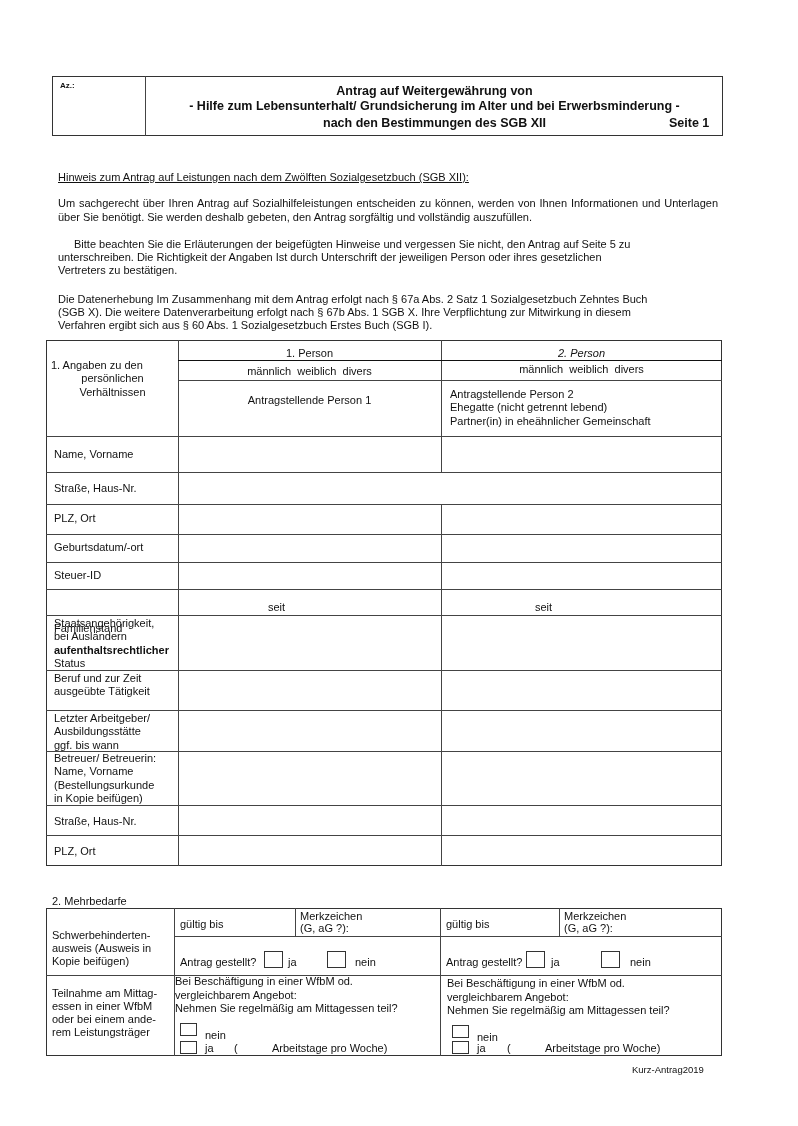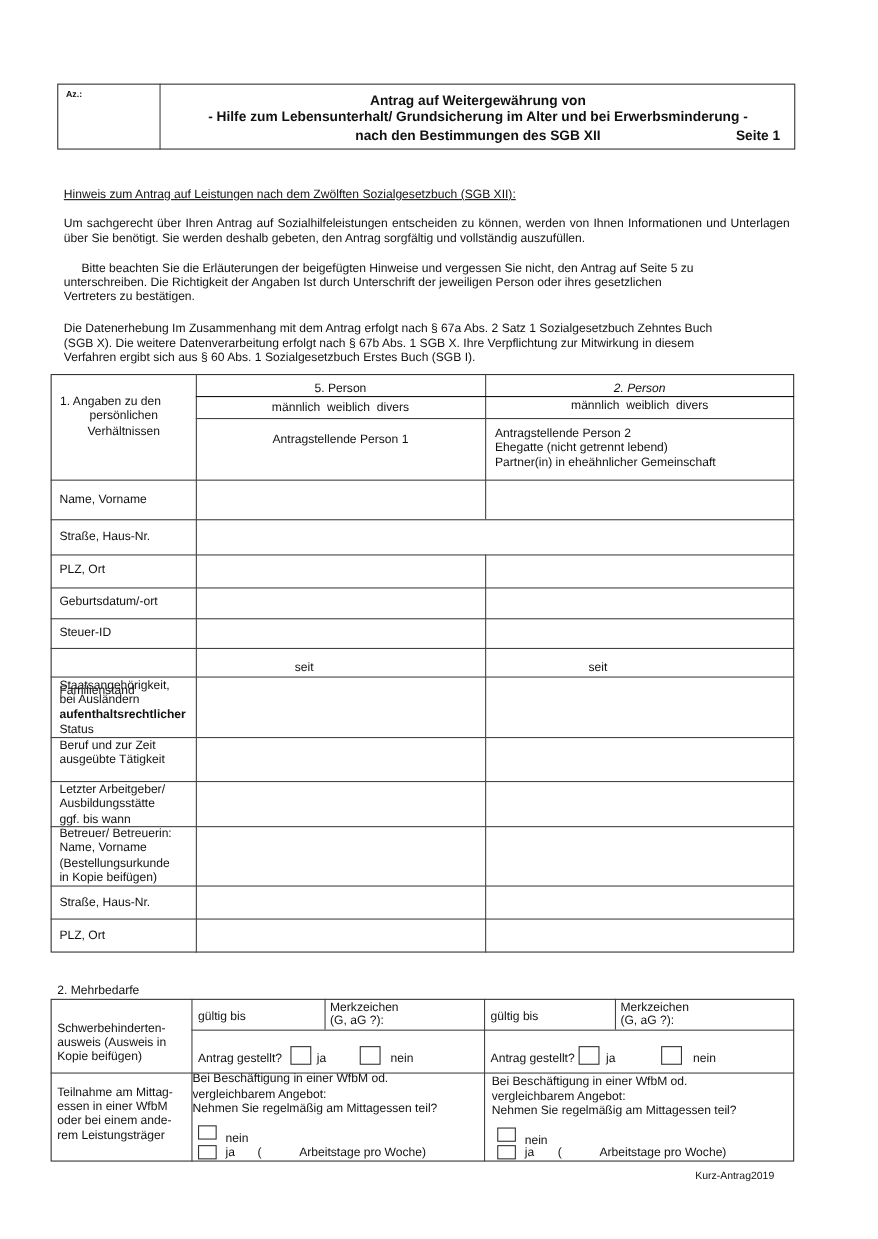--- a/index.html
+++ b/index.html
@@ -51,25 +51,25 @@
 <div class="hline" style="left:46px; top:534px; width:676px;"></div>
 <div class="hline" style="left:46px; top:562px; width:676px;"></div>
 <div class="hline" style="left:46px; top:589px; width:676px;"></div>
 <div class="hline" style="left:46px; top:615px; width:676px;"></div>
 <div class="hline" style="left:46px; top:670px; width:676px;"></div>
 <div class="hline" style="left:46px; top:710px; width:676px;"></div>
 <div class="hline" style="left:46px; top:751px; width:676px;"></div>
 <div class="hline" style="left:46px; top:805px; width:676px;"></div>
 <div class="hline" style="left:46px; top:835px; width:676px;"></div>
 
-<div class="t" style="left:35px; width:131px; text-align:center; top:359px;">1. Angaben zu den</div>
+<div class="t" style="left:51px; width:131px; top:359px;">1. Angaben zu den</div>
 <div class="t" style="left:47px; width:131px; text-align:center; top:372px;">persönlichen</div>
 <div class="t" style="left:47px; width:131px; text-align:center; top:386px;">Verhältnissen</div>
 
-<div class="t" style="left:178px; width:263px; text-align:center; top:347px;">5. Person</div>
+<div class="t" style="left:178px; width:263px; text-align:center; top:347px;">1. Person</div>
 <div class="t" style="left:441px; width:281px; text-align:center; top:347px;font-style:italic;">2. Person</div>
 <div class="t" style="left:178px; width:263px; text-align:center; top:365px; white-space:pre;">männlich  weiblich  divers</div>
 <div class="t" style="left:441px; width:281px; text-align:center; top:363px; white-space:pre;">männlich  weiblich  divers</div>
 
 <div class="t" style="left:178px; width:263px; text-align:center; top:394px;">Antragstellende Person 1</div>
 <div class="t" style="left:450px; top:388px;">Antragstellende Person 2</div>
 <div class="t" style="left:450px; top:401px;">Ehegatte (nicht getrennt lebend)</div>
 <div class="t" style="left:450px; top:415px;">Partner(in) in eheähnlicher Gemeinschaft</div>
 
 <div class="t" style="left:54px; top:448px;">Name, Vorname</div>

